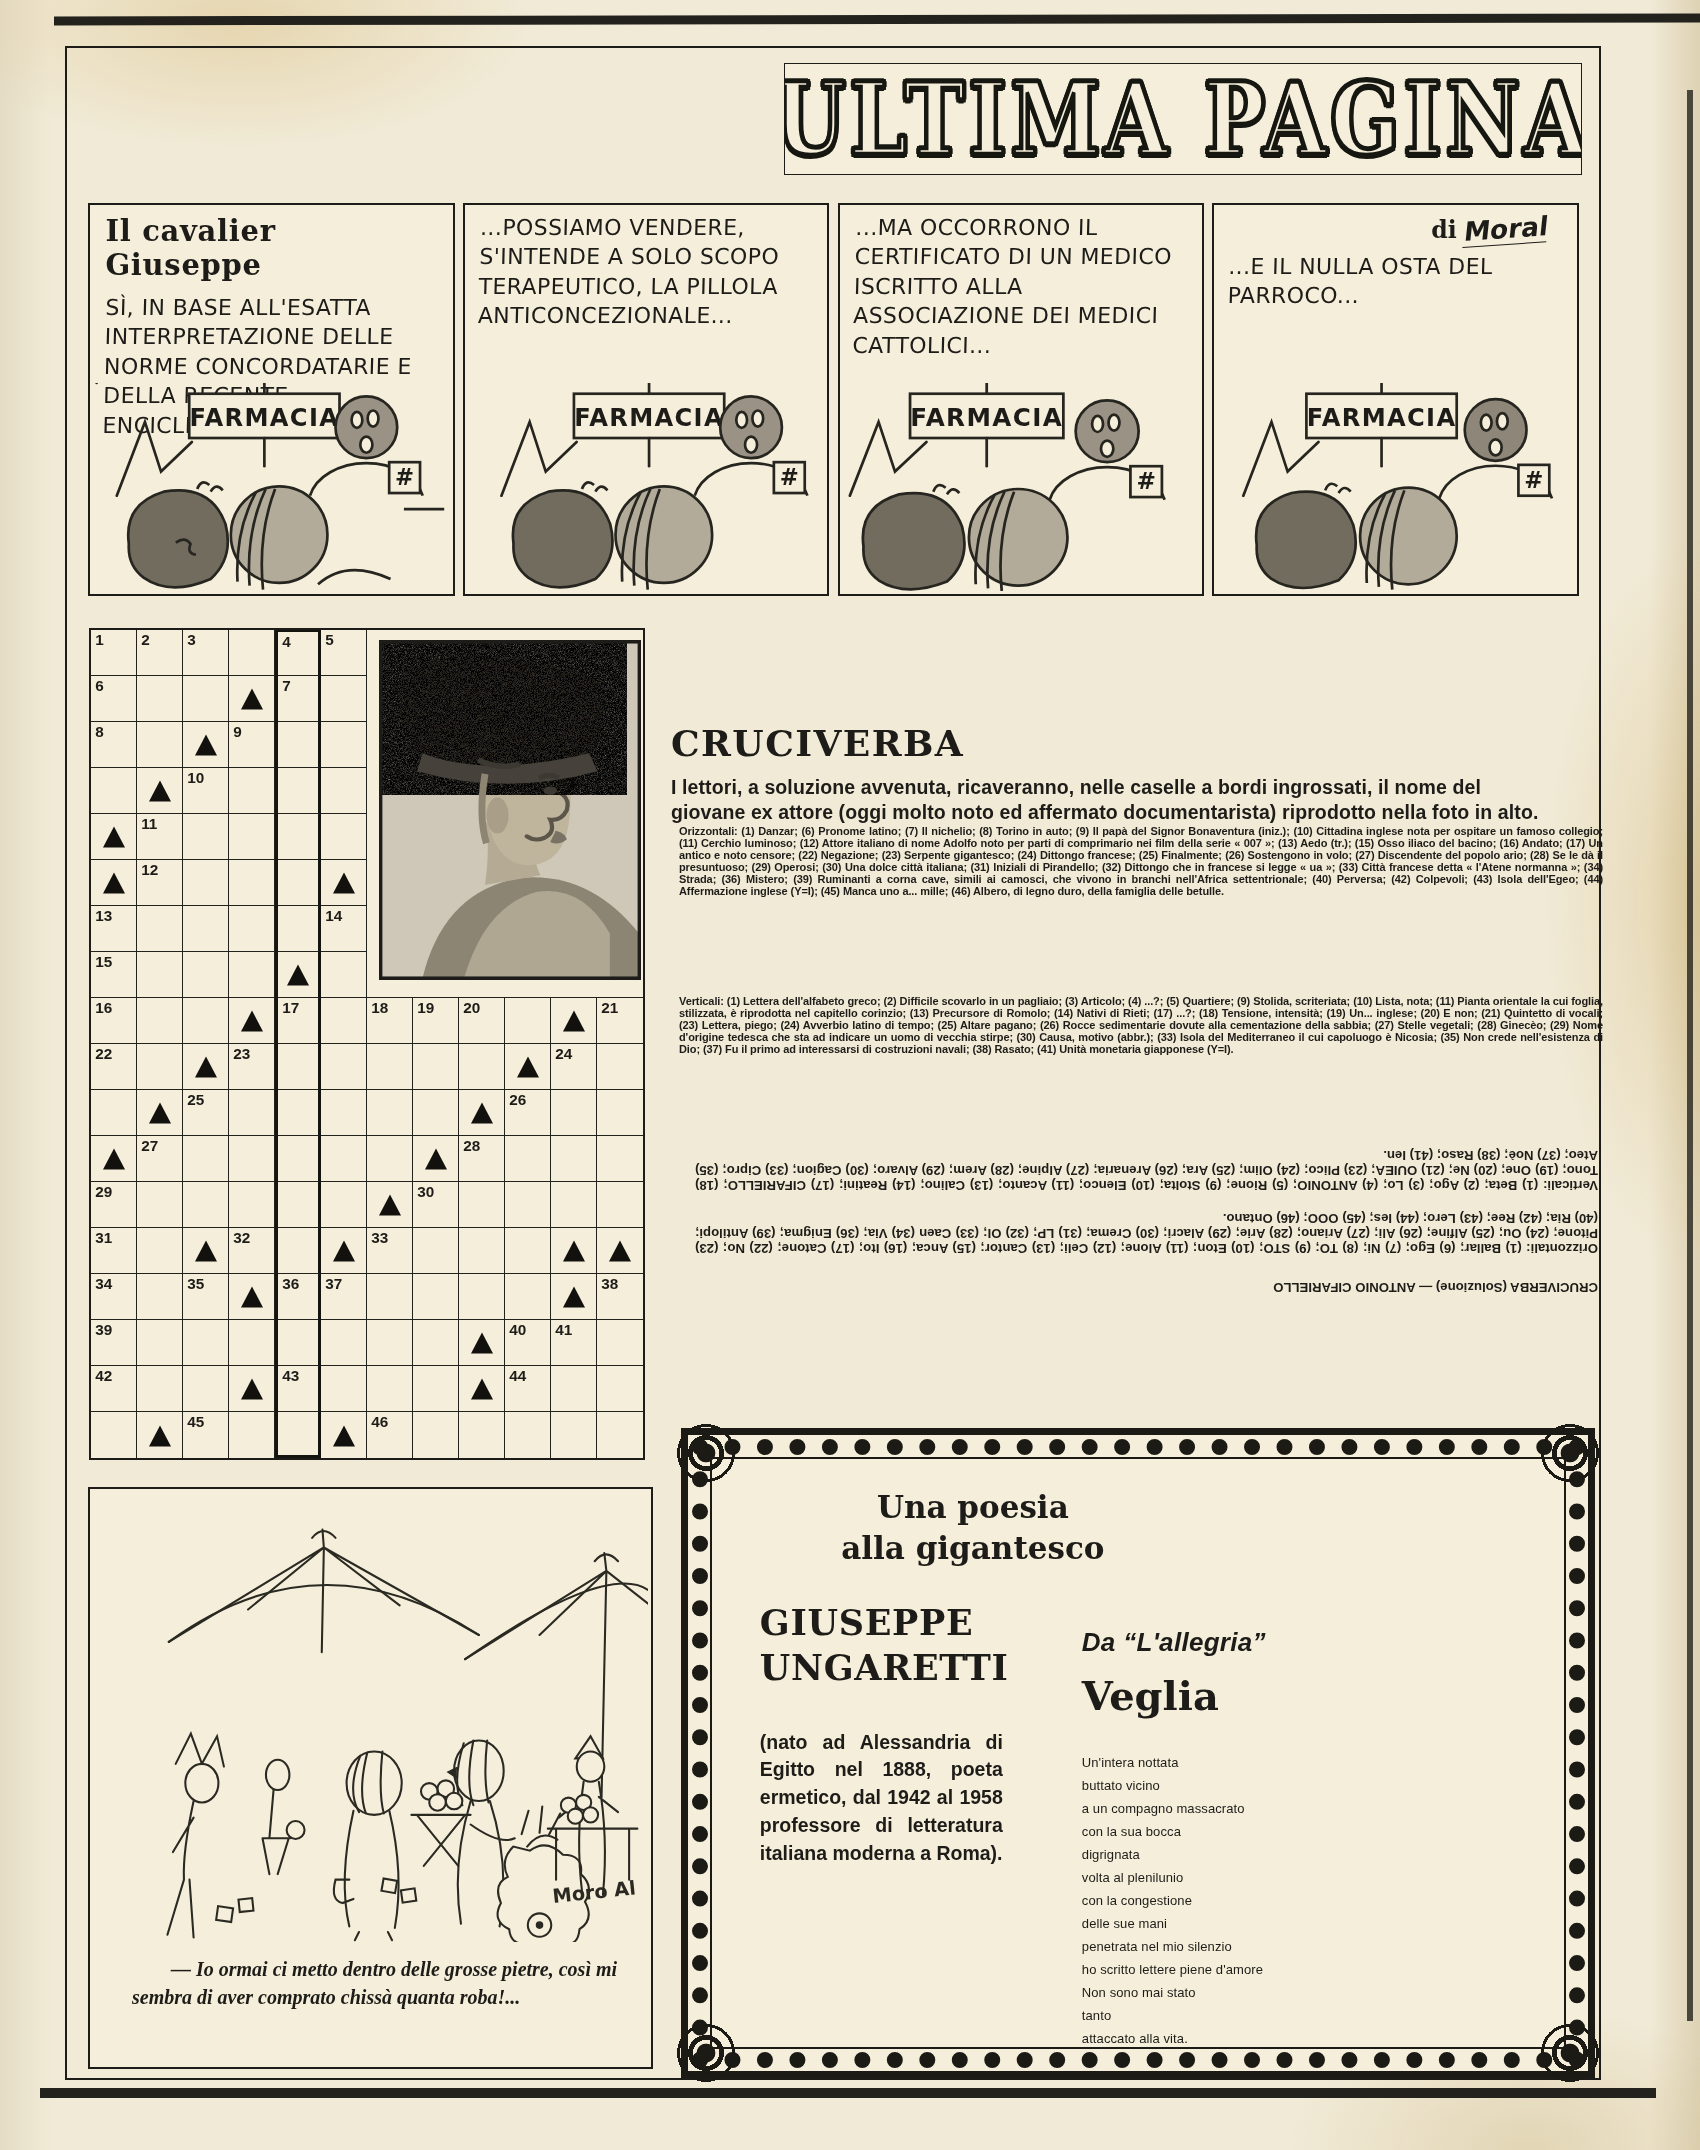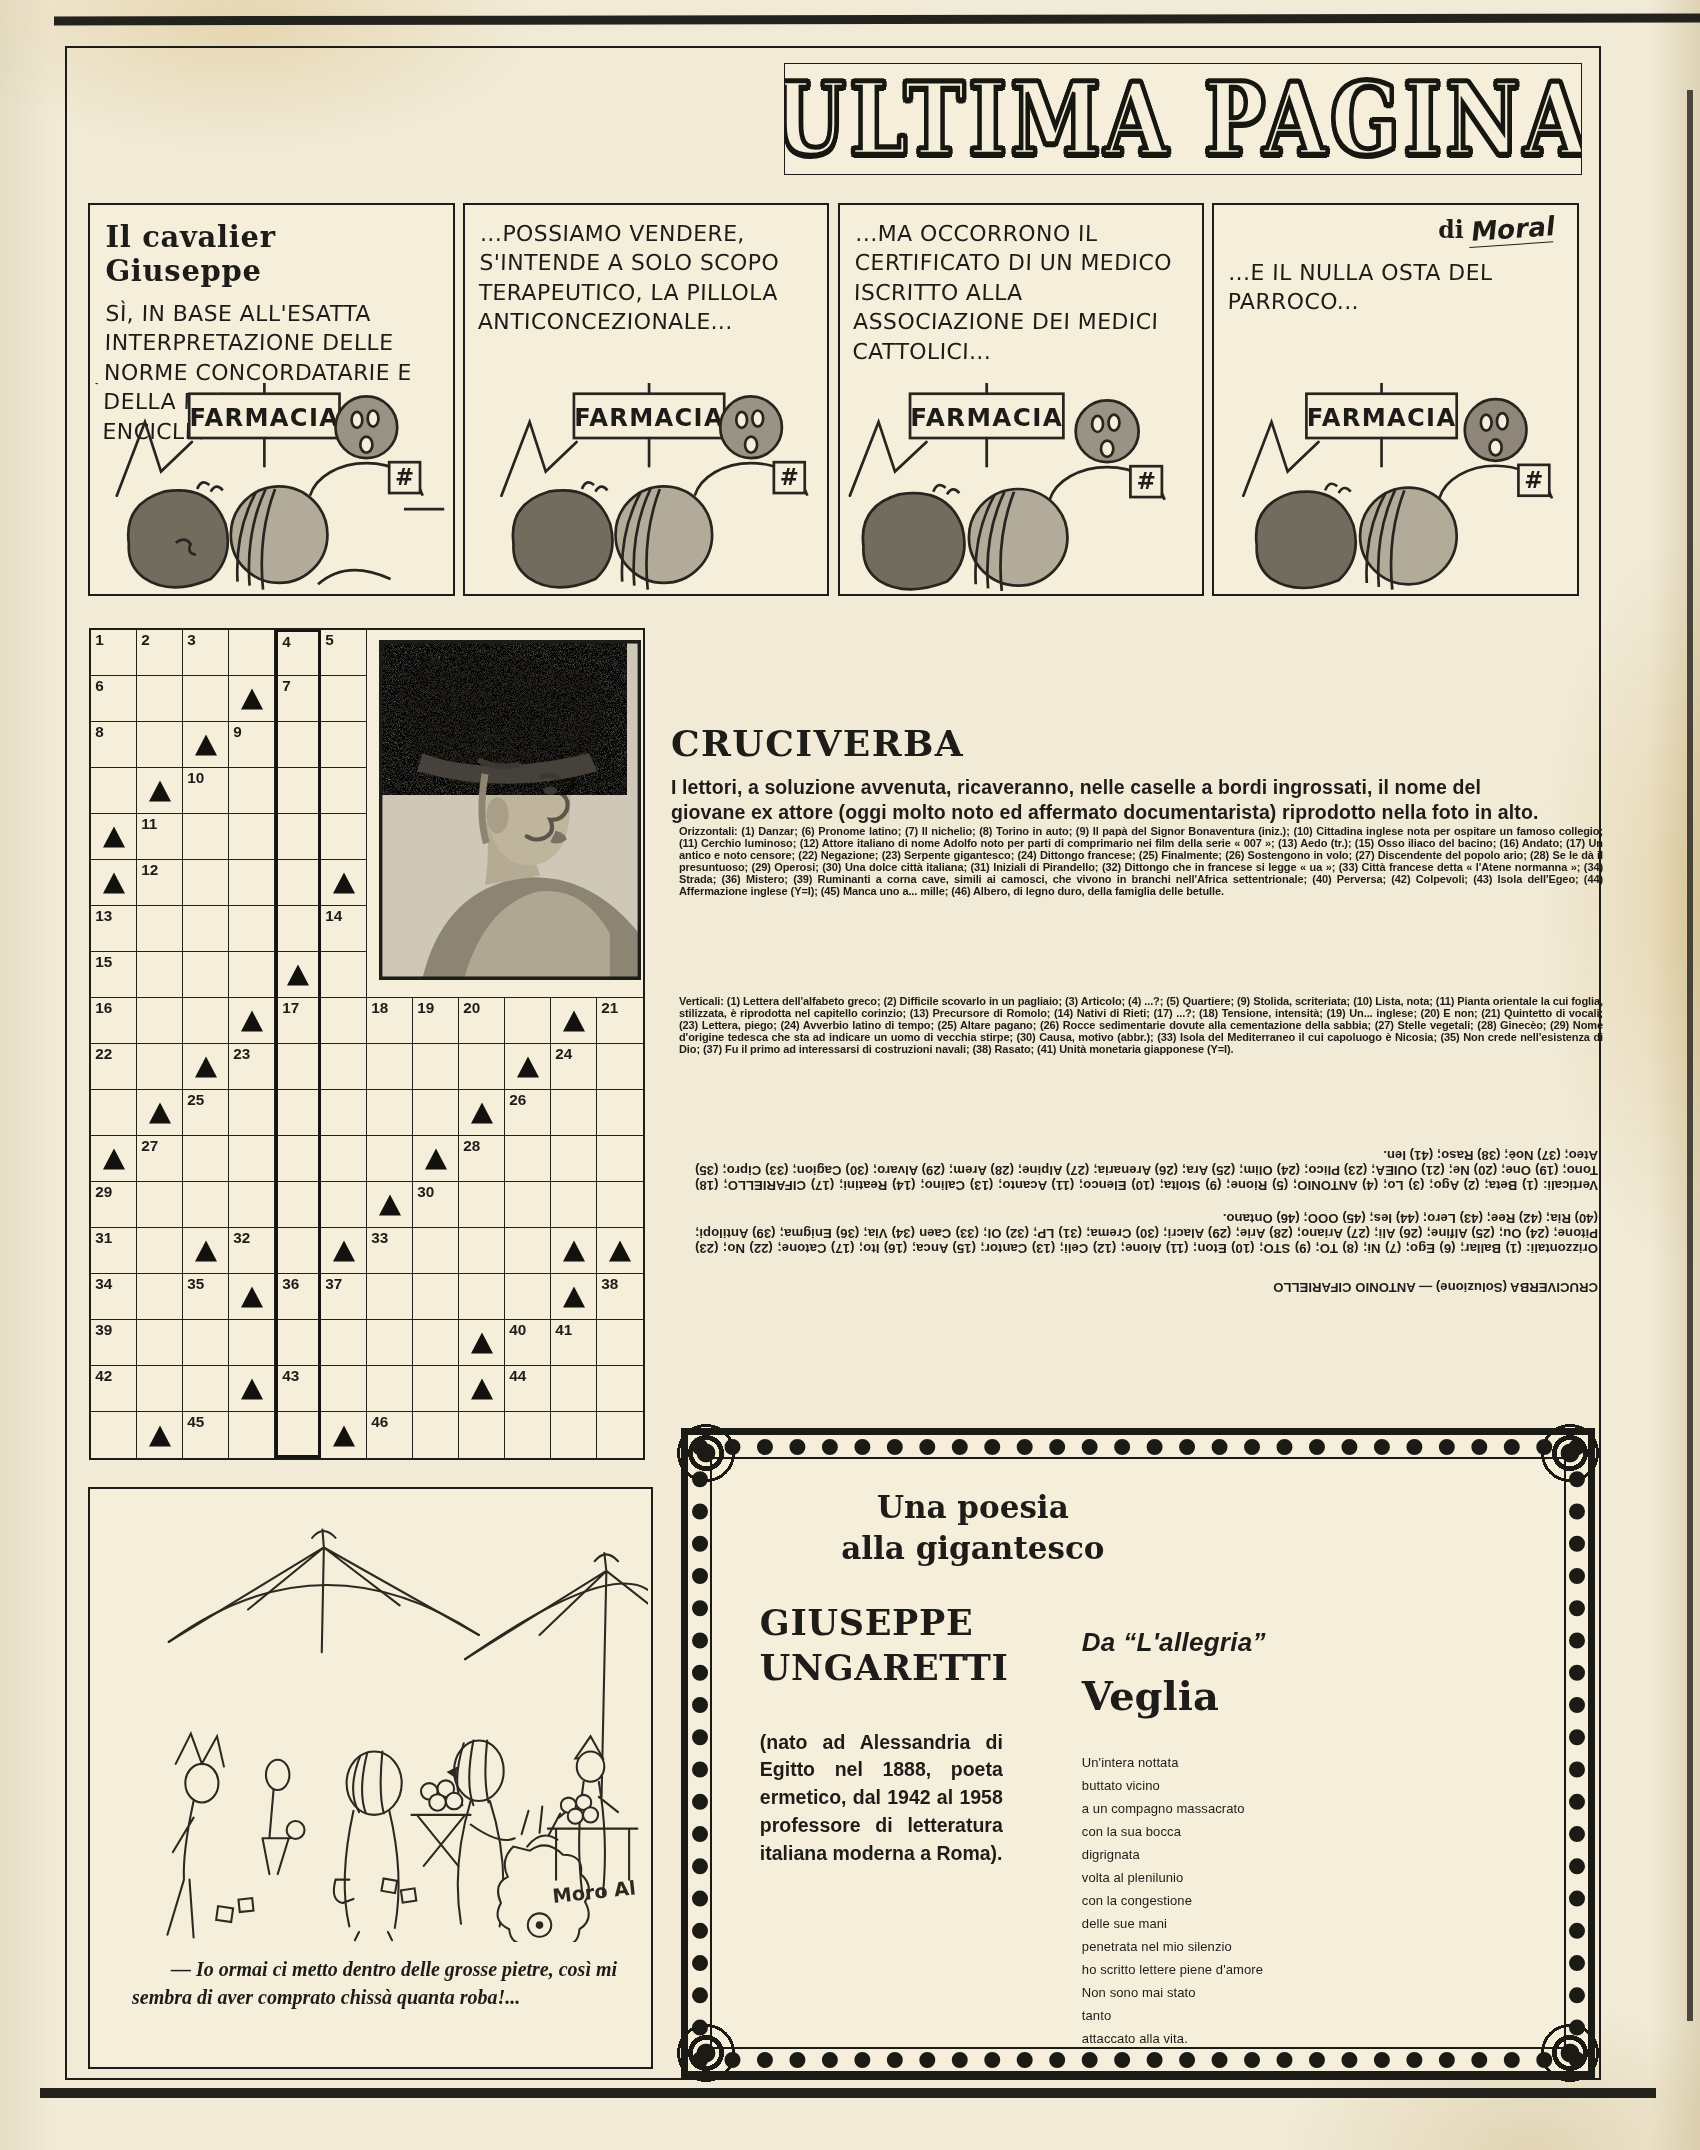--- a/index.html
+++ b/index.html
@@ -23,24 +23,24 @@
   .masthead{position:absolute;left:784px;top:63px;width:796px;height:110px;background:#f4eeda;
     border:1.4px solid #1d1c18;display:flex;align-items:center;justify-content:center;overflow:hidden;}
   .masthead-text{
     font-family:"DejaVu Serif",serif;font-weight:bold;font-size:81px;letter-spacing:4.2px;white-space:nowrap;
     color:#f4eeda;-webkit-text-stroke:3.5px #171712;transform:scaleY(1.22);
     text-shadow:-2.8px 0 #171712,2.8px 0 #171712,0 -2.8px #171712,0 2.8px #171712,-2.1px -2.1px #171712,2.1px 2.1px #171712,-2.1px 2.1px #171712,2.1px -2.1px #171712;
   }
 
   
   .comic-strip{position:absolute;left:88px;top:203px;width:1491px;height:393px;display:flex;gap:8.3px;}
-  .panel{flex:1;border:2.8px solid #1d1c18;background:#f4eeda;position:relative;padding:14px 14px;box-sizing:border-box;overflow:hidden;}
+  .panel{flex:1;border:2.8px solid #1d1c18;background:#f4eeda;position:relative;padding:8px 14px;box-sizing:border-box;overflow:hidden;}
   .panel-title{font-family:"DejaVu Serif",serif;font-weight:bold;font-size:29px;letter-spacing:0.7px;margin:1.4px 0 11px 1.4px;}
   .speech{font-family:"DejaVu Sans",sans-serif;font-size:22px;line-height:1.34;letter-spacing:0.4px;transform:skewX(-1.5deg);}
-  .byline{position:absolute;top:8.3px;right:22px;font-size:23.6px;display:flex;gap:7px;align-items:baseline;}
+  .byline{position:absolute;top:8.3px;right:29px;font-size:23.6px;display:flex;gap:7px;align-items:baseline;}
   .byline .di{font-family:"DejaVu Serif",serif;font-weight:bold;}
   .byline .sig{font-family:"DejaVu Sans",sans-serif;font-weight:bold;font-size:26.4px;transform:rotate(-4deg) skewX(-10deg);border-bottom:1.4px solid #1d1c18;}
   .panel-art{position:absolute;left:4.2px;right:4.2px;bottom:2.8px;height:208px;}
   .panel-art svg{width:100%;height:100%;}
   .panel:nth-child(2) .panel-art svg{transform:translateX(9.7px);}
   .panel:nth-child(3) .panel-art svg{transform:translateX(-7px) scaleX(1.02);}
   .panel:nth-child(4) .panel-art svg{transform:translateX(5.6px);}
   .p4pad{margin-top:39px;}
 
   

